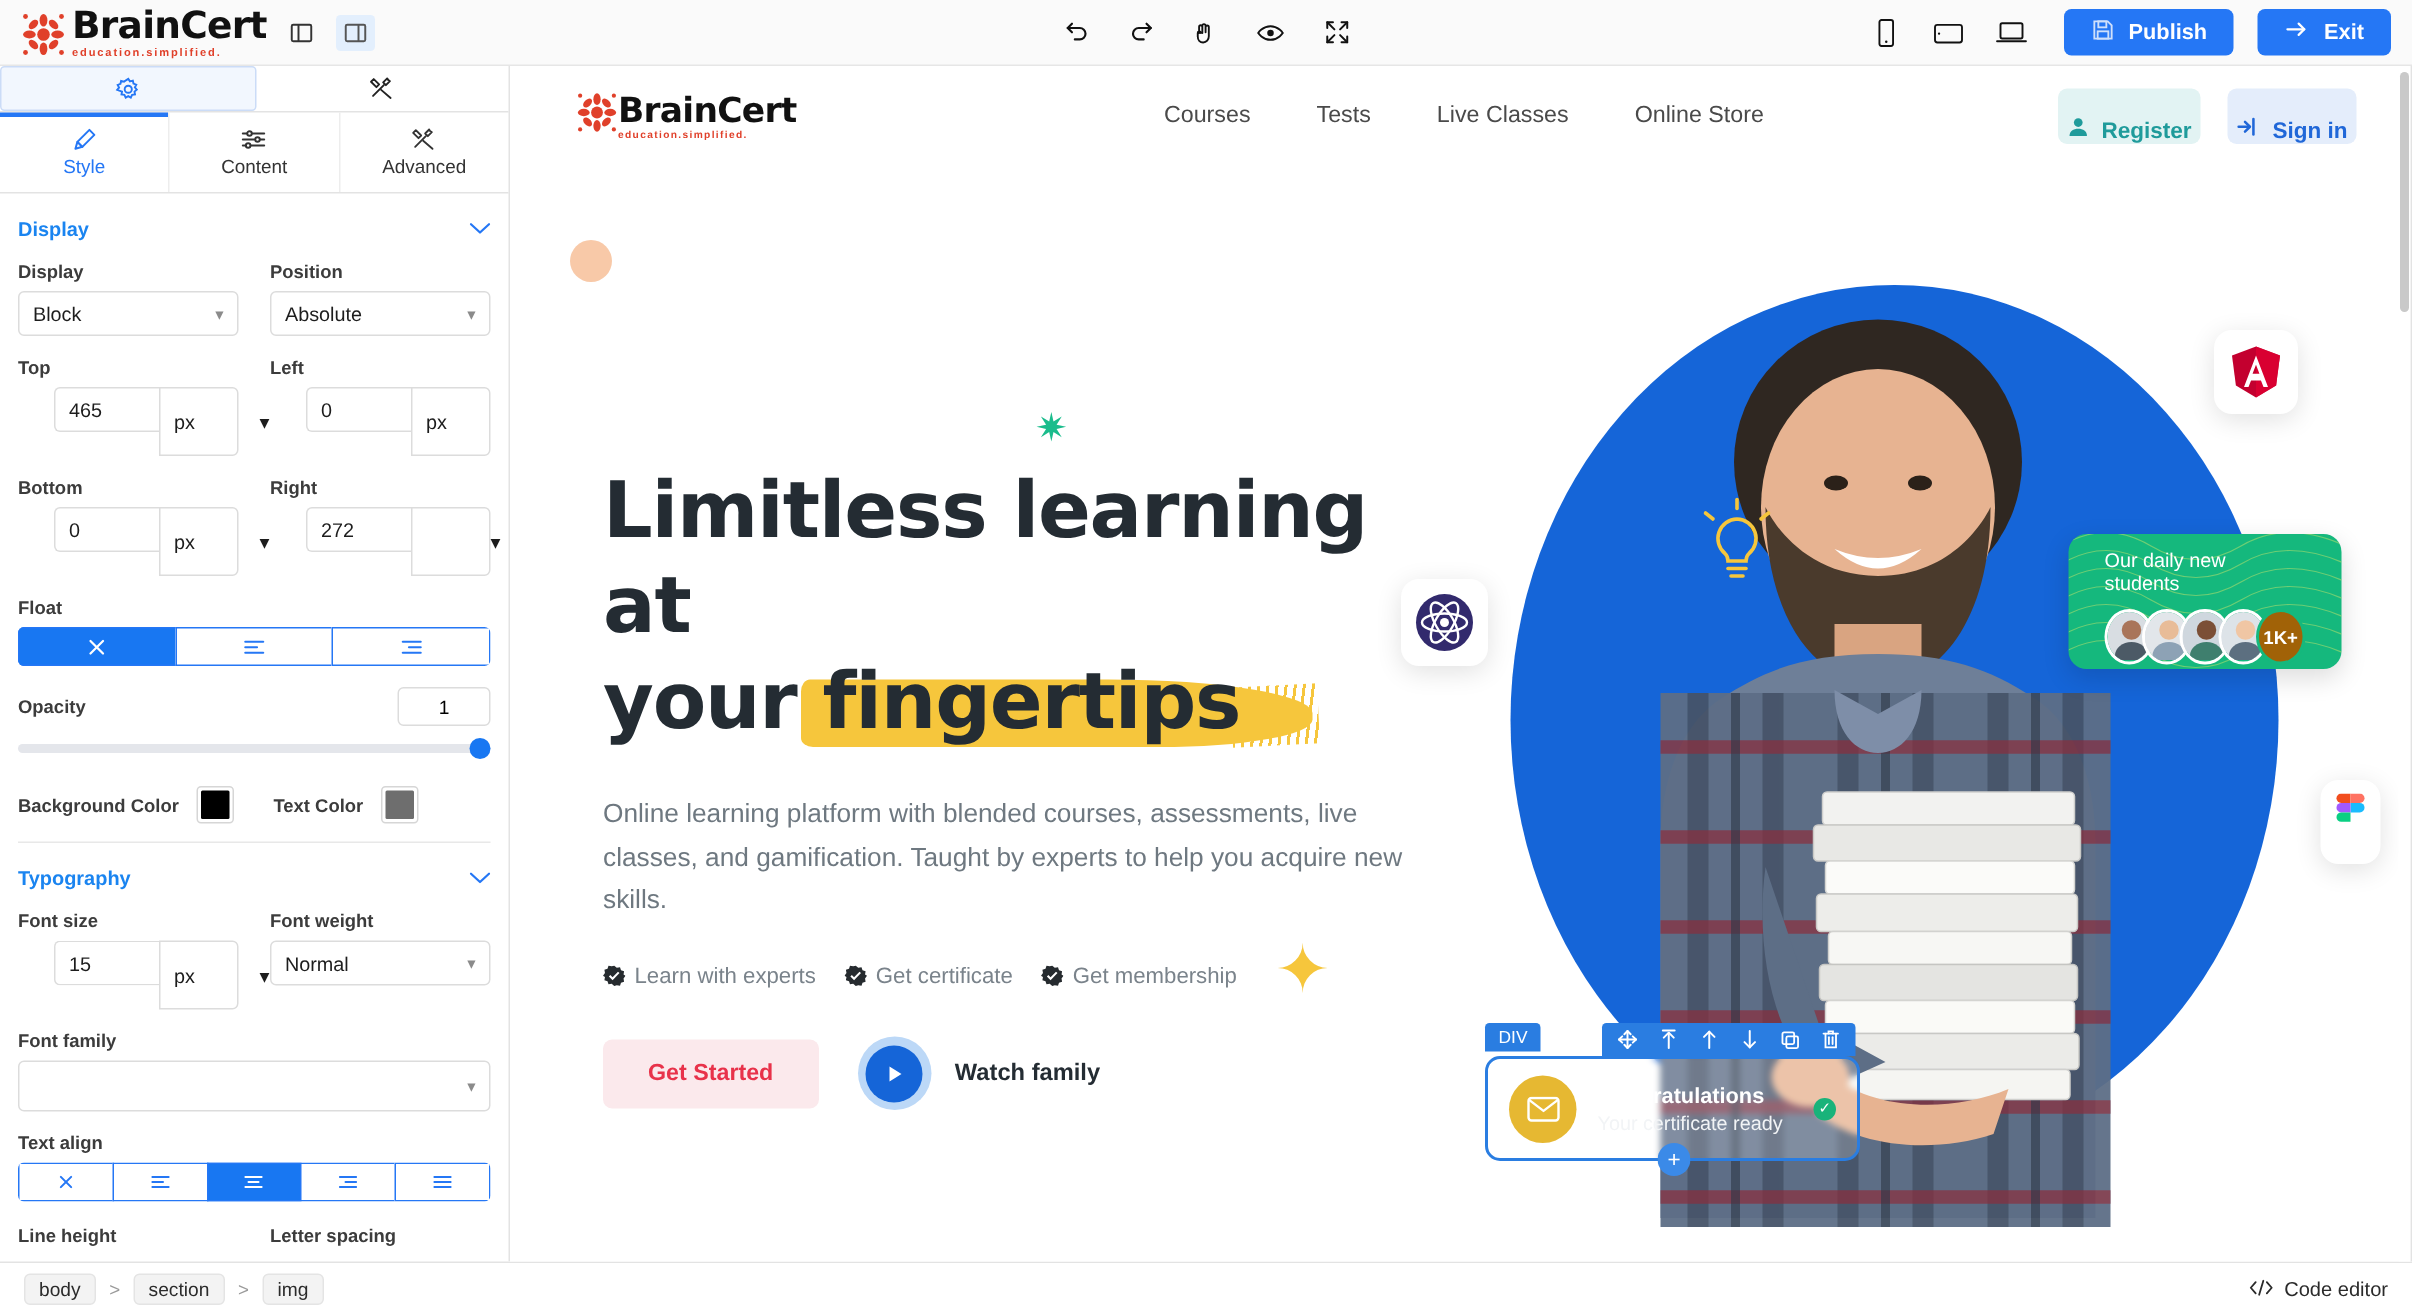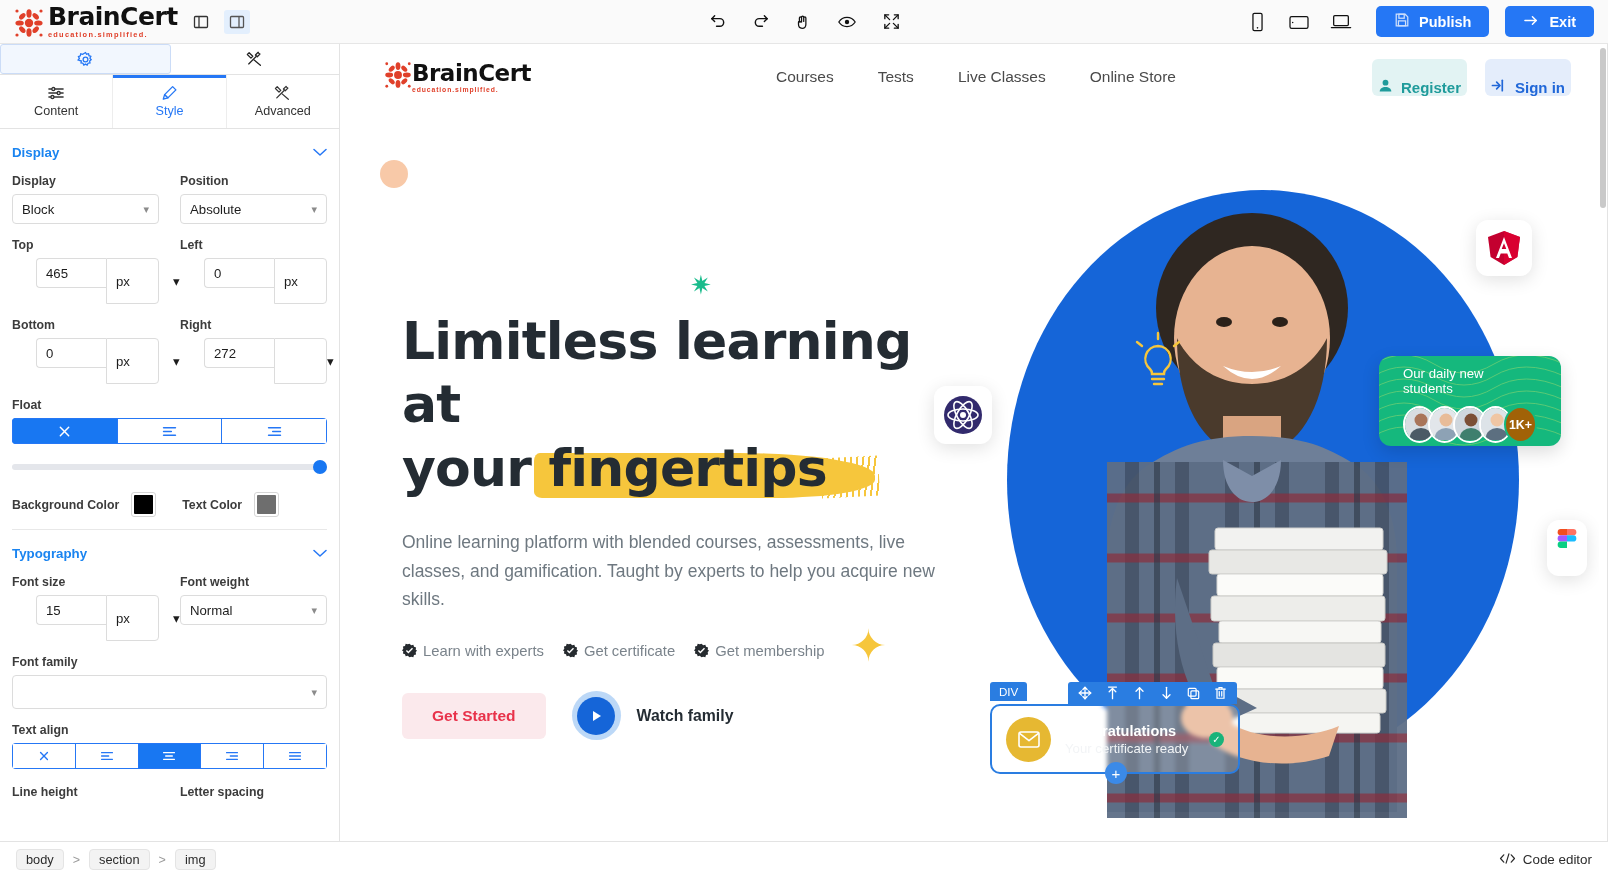--- a/index.html
+++ b/index.html
@@ -412,37 +412,37 @@
           <svg width="18" height="18" viewBox="0 0 20 20" fill="none" stroke="#222" stroke-width="1.4" stroke-linecap="round" stroke-linejoin="round">
             <path d="M13.5 2.5l-3 3 2 2 3-3a3.2 3.2 0 0 1-2 -2z"></path>
             <line x1="11" y1="7.5" x2="3" y2="15.5"></line>
             <path d="M3.5 3l4 4-2 2-4-4z"></path>
               <line x1="9" y1="11" x2="16" y2="17"></line>
           </svg>
         </div>
       </div>
 
       <div class="sb-tabs">
+        <div class="sb-tab active">
+          <svg width="17" height="16" viewBox="0 0 18 18" fill="none" stroke="#2577f5" stroke-width="1.5" stroke-linejoin="round">
+            <path d="M12.5 1.8l3.7 3.7-9 9-3.7-3.7z"></path>
+              <path d="M3.5 10.8L2 16l5.2-1.5z"></path>
+          </svg>
+          <span>Style</span>
+        </div>
         <div class="sb-tab">
           <svg width="18" height="16" viewBox="0 0 20 18" fill="none" stroke="#333" stroke-width="1.5" stroke-linecap="round">
             <line x1="2" y1="4.5" x2="18" y2="4.5"></line>
               <line x1="2" y1="9" x2="18" y2="9"></line>
               <line x1="2" y1="13.5" x2="18" y2="13.5"></line>
             <circle cx="7" cy="4.5" r="1.7" fill="#fff"></circle>
               <circle cx="13" cy="9" r="1.7" fill="#fff"></circle>
               <circle cx="6" cy="13.5" r="1.7" fill="#fff"></circle>
           </svg>
           <span>Content</span>
-        </div>
-        <div class="sb-tab active">
-          <svg width="17" height="16" viewBox="0 0 18 18" fill="none" stroke="#2577f5" stroke-width="1.5" stroke-linejoin="round">
-            <path d="M12.5 1.8l3.7 3.7-9 9-3.7-3.7z"></path>
-              <path d="M3.5 10.8L2 16l5.2-1.5z"></path>
-          </svg>
-          <span>Style</span>
         </div>
         <div class="sb-tab">
           <svg width="18" height="16" viewBox="0 0 20 18" fill="none" stroke="#333" stroke-width="1.4" stroke-linecap="round" stroke-linejoin="round">
             <path d="M13.5 1.5l-3 3 2 2 3-3a3.2 3.2 0 0 1-2-2z"></path>
               <line x1="11" y1="6.5" x2="3" y2="14.5"></line>
             <path d="M3.5 2l4 4-2 2-4-4z"></path>
               <line x1="9" y1="10" x2="16" y2="16"></line>
           </svg>
           <span>Advanced</span>
         </div>
@@ -543,20 +543,24 @@
                 <svg width="15" height="11" viewBox="0 0 16 12" stroke="currentColor" stroke-width="1.6" stroke-linecap="round">
                     <line x1="1.5" y1="2" x2="14.5" y2="2"></line>
                     <line x1="6" y1="6" x2="14.5" y2="6"></line>
                     <line x1="1.5" y1="10" x2="14.5" y2="10"></line>
                   </svg>
               </div>
             </div>
           </div>
 
           <div>
+            <div class="op-row">
+              <span class="flabel" style="margin:0;">Opacity</span>
+              <div class="op-val">1</div>
+            </div>
             <div class="slider">
               <div class="slider-track"></div>
               <div class="slider-thumb"></div>
             </div>
           </div>
 
           <div class="color-row">
             <span class="color-lab">Background Color</span>
             <span class="swatch">
                 <i style="background:#000000"></i>

